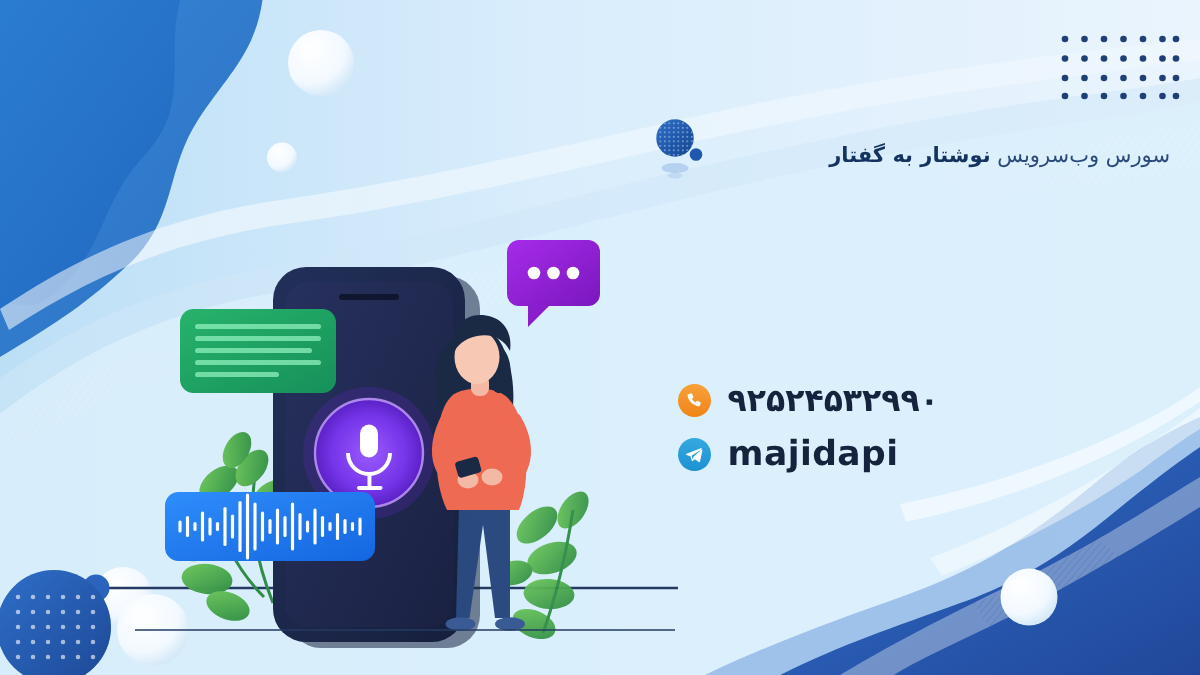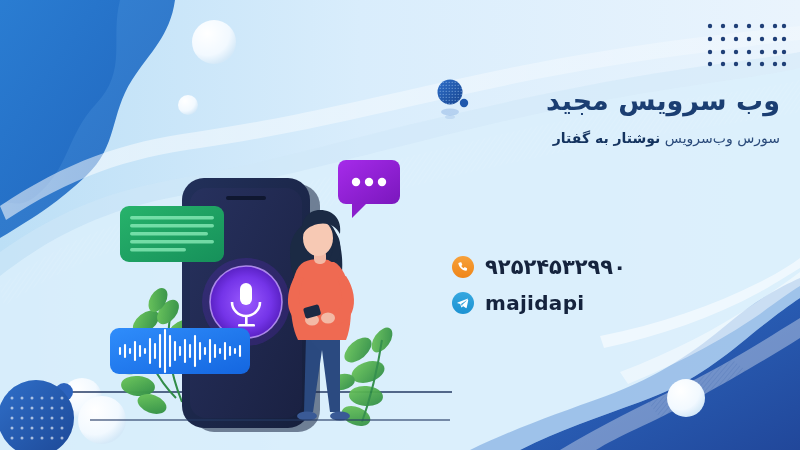--- a/index.html
+++ b/index.html
@@ -45,21 +45,21 @@
   .contact-ico{
     width:22px;height:22px;border-radius:50%;flex:0 0 22px;
     margin-right:11px;position:relative;
     display:flex;align-items:center;justify-content:center;
   }
   .ico-phone{background:linear-gradient(180deg,#f7a13a,#ef8518);}
   .ico-tg{background:linear-gradient(180deg,#36a8e0,#1c92d2);}
   .ico-web{background:radial-gradient(circle at 35% 30%,#4fd17a,#169a43 70%,#0d7a33);}
   .contact-ico svg{display:block;}
   .contact-txt{
-    font-size:20px;font-weight:bold;color:#15233d;
+    font-size:23px;font-weight:bold;color:#15233d;
     letter-spacing:.3px;line-height:1;white-space:nowrap;
   }
   .contact-txt.fa{font-size:21px;direction:rtl;unicode-bidi:bidi-override;}
 
   
   #dotgrid{position:absolute;left:706px;top:22px;}
 
   
   #illus{position:absolute;left:90px;top:150px;width:360px;height:290px;}
   #illus svg{display:block;}
@@ -438,21 +438,20 @@
           </pattern>
         </defs>
         <circle cx="14" cy="14" r="12.5" fill="url(#sph)"></circle>
         <circle cx="14" cy="14" r="12.5" fill="url(#sdots)"></circle>
         <circle cx="28" cy="25" r="4.2" fill="#1f58ad"></circle>
         <ellipse cx="14" cy="34" rx="9" ry="3.4" fill="#2f6fc9" opacity=".22"></ellipse>
         <ellipse cx="14" cy="39" rx="5" ry="2" fill="#2f6fc9" opacity=".12"></ellipse>
       </svg>
     </div>
 
-    <h1 id="title">وب سرویس مجید</h1>
 
     <p id="subtitle"><span>سورس وب‌سرویس </span><span class="em">نوشتار به گفتار</span></p>
 
     <div id="contacts">
 
       <div class="contact-row">
         <span class="contact-ico ico-phone">
           <svg width="13" height="13" viewBox="0 0 24 24" fill="#ffffff">
             <path d="M6.6 2.5c.7-.2 1.4.1 1.7.8l1.3 3c.3.6.1 1.3-.4 1.7l-1.3 1c.9 1.9 2.4 3.4 4.3 4.3l1-1.3c.4-.5 1.1-.7 1.7-.4l3 1.3c.7.3 1 1 .8 1.7l-.7 2.4c-.2.7-.9 1.2-1.6 1.1C9.4 17.3 3.7 11.6 2.5 4.8c-.1-.7.4-1.4 1.1-1.6z"></path>
           </svg>

